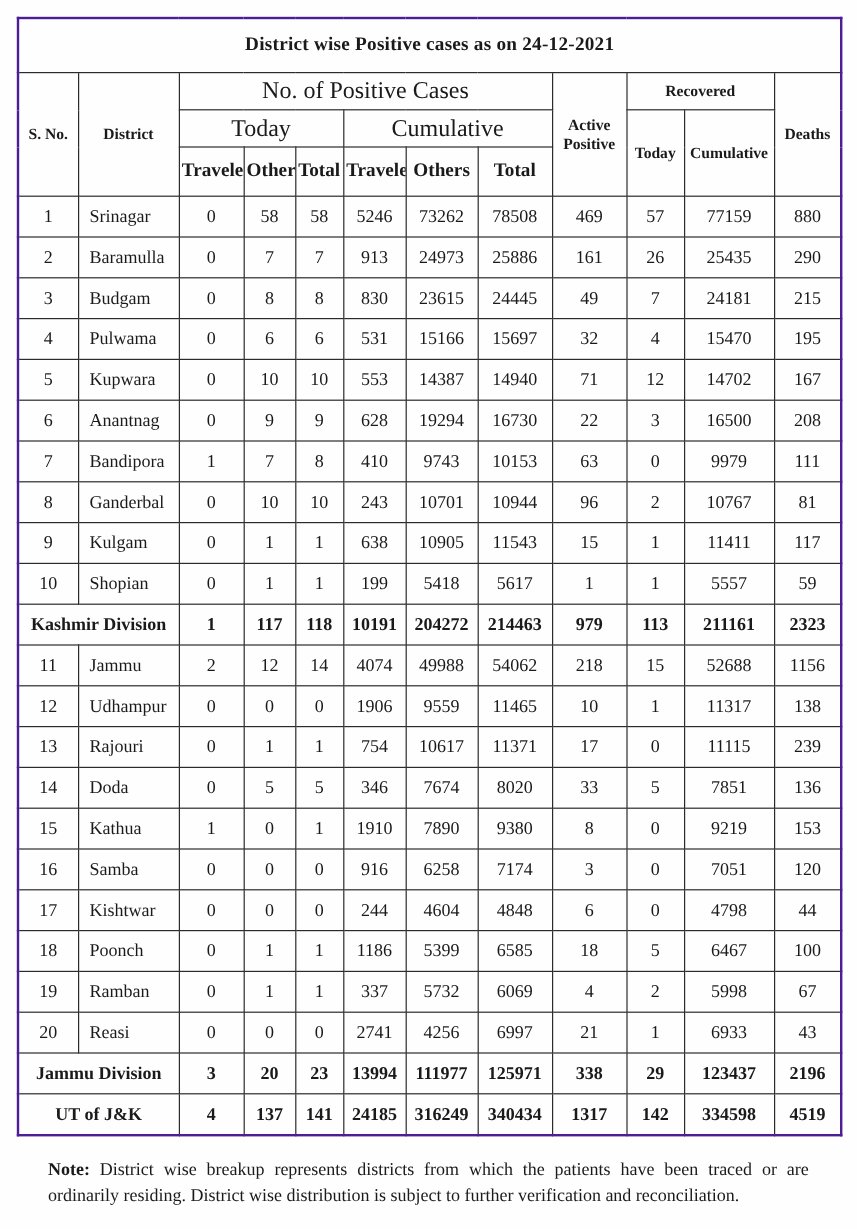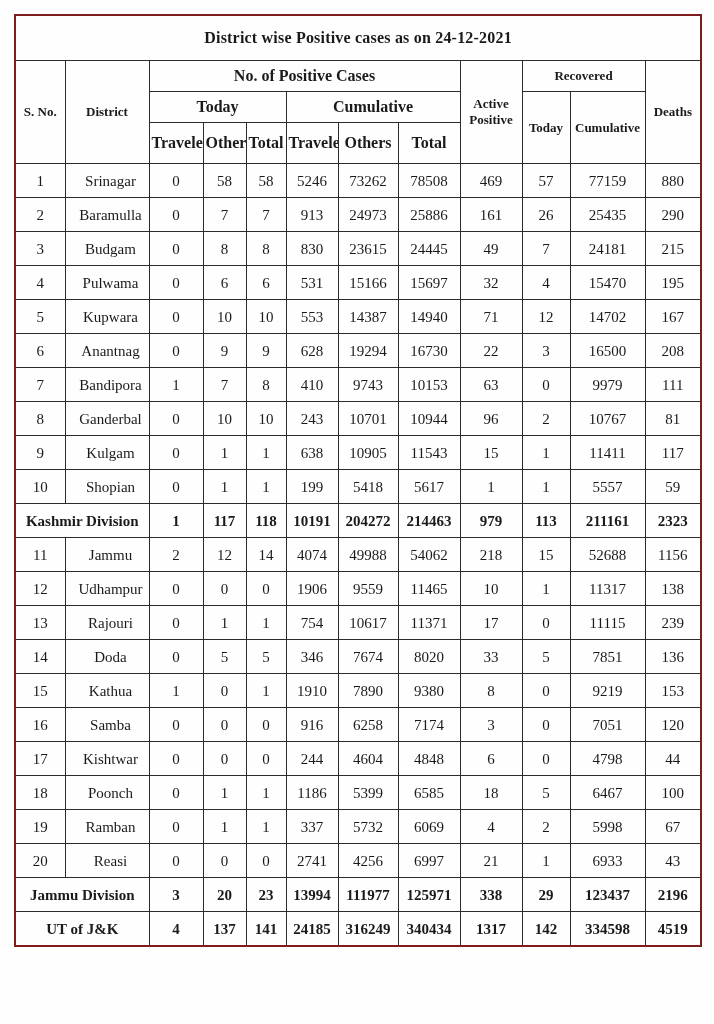--- a/index.html
+++ b/index.html
@@ -13,48 +13,48 @@
     width: 714px;
     height: 1024px;
     background: #fefefe;
     box-sizing: border-box;
     padding: 14px 14px 0 14px;
   }
   table.covid {
     border-collapse: collapse;
     table-layout: fixed;
     width: 686px;
-    border: 2px solid #7f1d1d;
+    border: 2px solid #4c1d95;
   }
   table.covid th, table.covid td {
     border: 1px solid #2b2b2b;
     text-align: center;
     vertical-align: middle;
     padding: 0 2px;
     overflow: hidden;
     line-height: 1.2;
   }
   .title-cell {
     font-weight: bold;
     font-size: 16px;
     height: 44px;
     letter-spacing: 0.2px;
   }
   tr.h1 th { height: 30px; }
   tr.h2 th { height: 30px; }
   tr.h3 th { height: 40px; }
-  th.big   { font-size: 16px; font-weight: bold; }
+  th.big   { font-size: 20px; font-weight: normal; }
   th.mid   { font-size: 13px; font-weight: bold; }
   th.small { font-size: 16px; font-weight: bold; }
   tbody td {
     font-size: 15px;
     height: 33px;
   }
   tbody td.district-name {
-    text-align: center;
+    text-align: left;
     padding-left: 9px;
   }
   tbody tr.summary td {
     font-weight: bold;
   }
   tbody tr.summary td.summary-name {
     text-align: center;
   }
   .note {
     margin: 18px 26px 0 26px;
@@ -426,13 +426,14 @@
           <td>316249</td>
           <td>340434</td>
           <td>1317</td>
           <td>142</td>
           <td>334598</td>
           <td>4519</td>
         </tr>
       </tbody>
   </table>
 
+  <p class="note"><b>Note:</b> <span>District wise breakup represents districts from which the patients have been traced or are ordinarily residing. District wise distribution is subject to further verification and reconciliation.</span></p>
 </div>
 
 </body></html>

